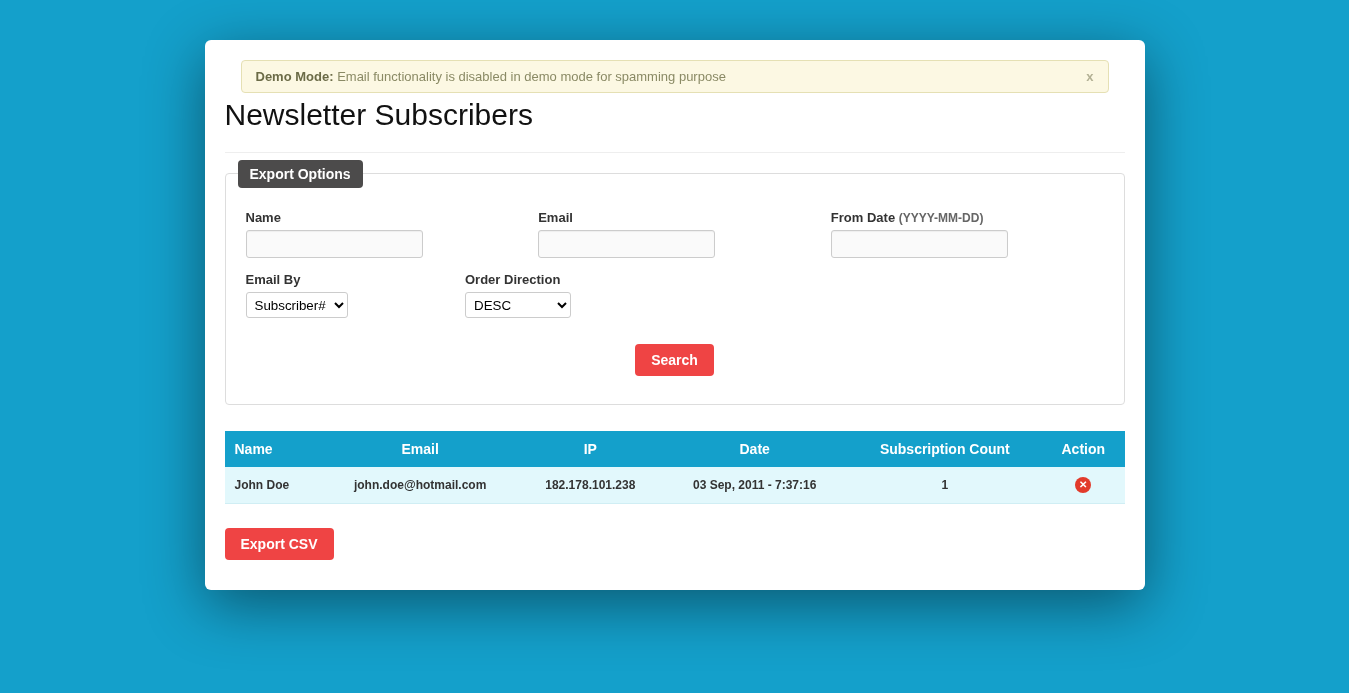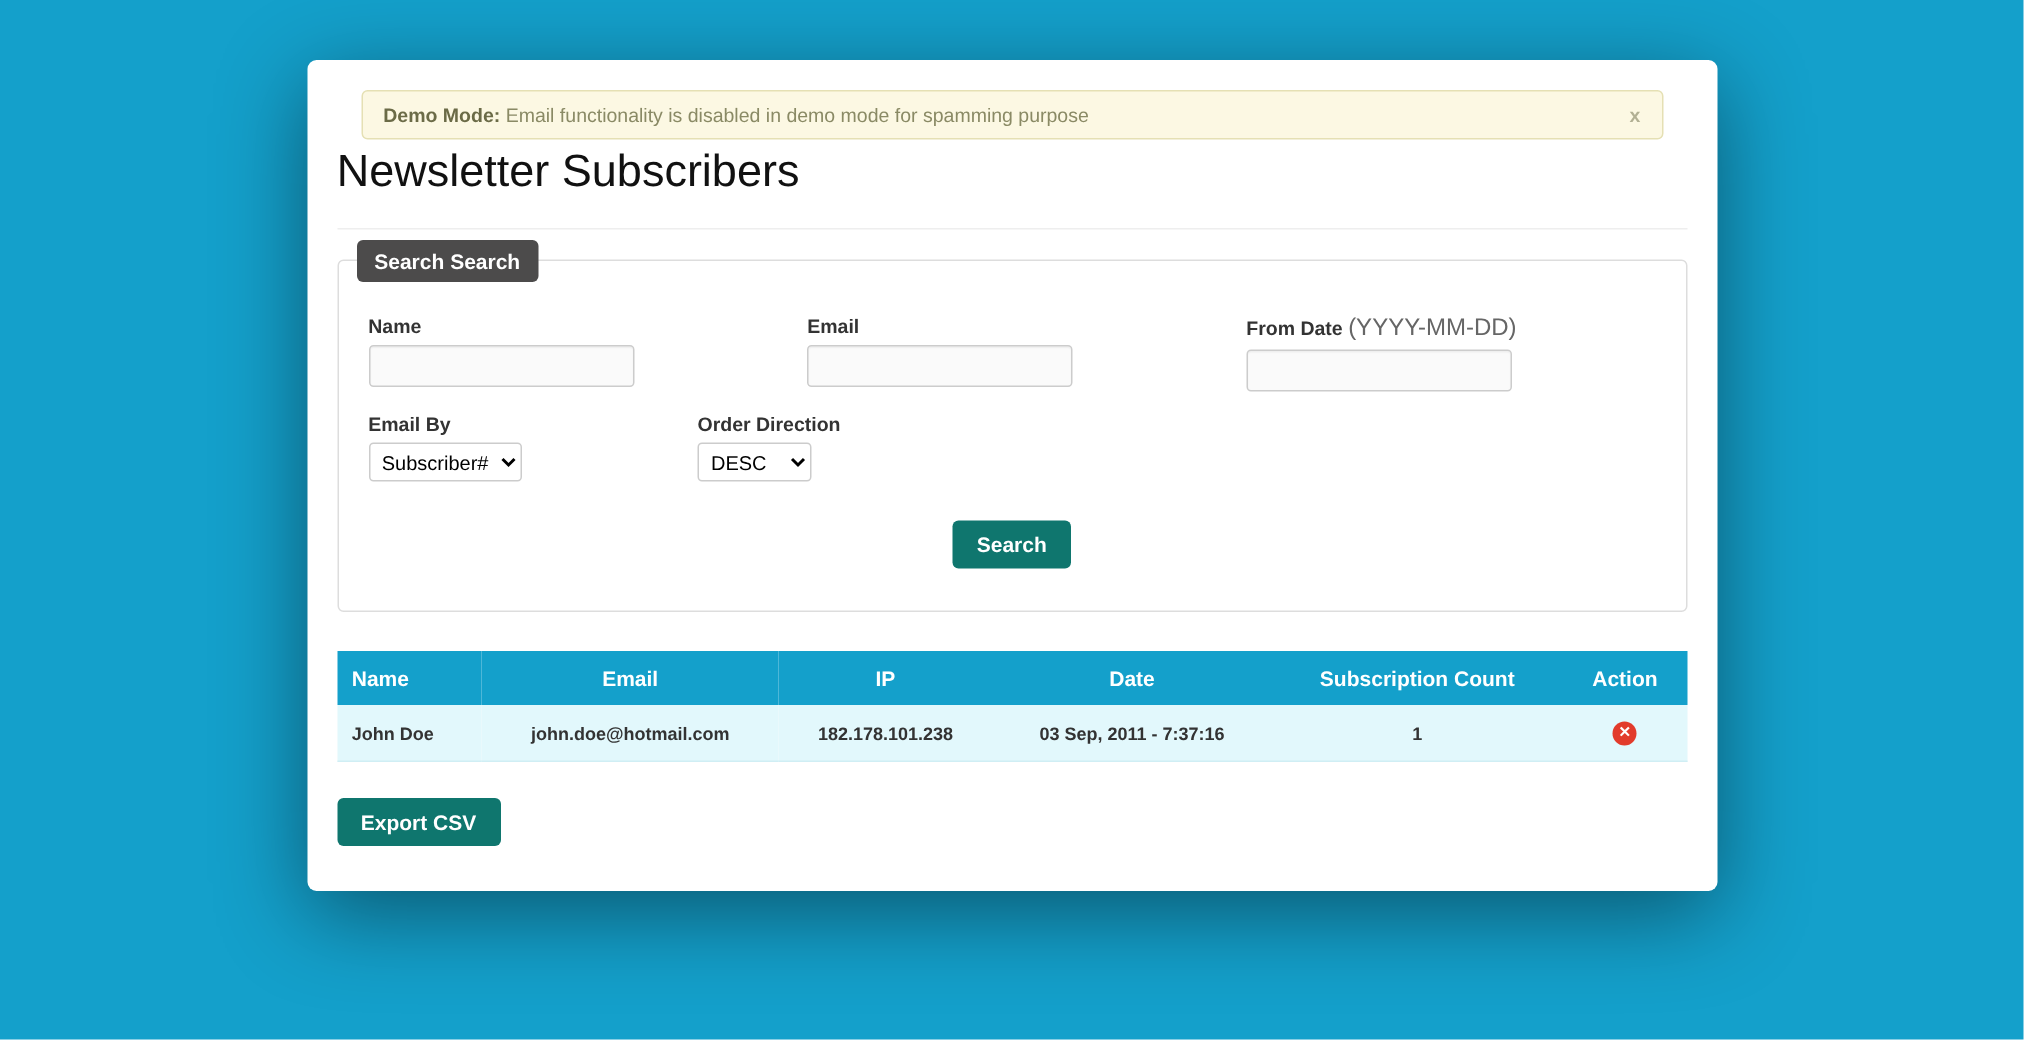--- a/index.html
+++ b/index.html
@@ -83,22 +83,22 @@
 }
 .form-col { flex: 1; min-width: 0; }
 .form-col label {
   display: block;
   font-size: 13px;
   font-weight: bold;
   color: #333;
   margin-bottom: 5px;
 }
 .form-col label .hint {
-  font-weight: normal;
-  font-size: 16px;
+  font-weight: bold;
+  font-size: 12px;
   color: #666;
 }
 .form-col input[type=text] {
   width: 65%;
   height: 28px;
   border: 1px solid #ccc;
   border-radius: 3px;
   padding: 4px 6px;
   background: #fafafa;
   box-shadow: inset 0 1px 1px rgba(0,0,0,.05);
@@ -106,21 +106,21 @@
 .form-col select {
   height: 26px;
   border: 1px solid #ccc;
   border-radius: 3px;
   padding: 2px 4px;
   background: #fff;
 }
 .search-btn-row { text-align: center; margin-top: 26px; }
 .btn {
   display: inline-block;
-  background: #0f766e;
+  background: #ef4444;
   color: #fff;
   border: none;
   border-radius: 4px;
   padding: 8px 16px;
   font-size: 14px;
   font-weight: bold;
   cursor: pointer;
 }
 table.subs {
   width: 100%;
@@ -171,21 +171,21 @@
 
   <div class="alert">
     <strong>Demo Mode:</strong>
     <span> Email functionality is disabled in demo mode for spamming purpose</span>
     <span class="close">x</span>
   </div>
 
   <h1>Newsletter Subscribers</h1>
 
   <div class="fieldset">
-    <div class="legend">Search Search</div>
+    <div class="legend">Export Options</div>
 
     <div class="form-row">
       <div class="form-col">
         <label>Name</label>
         <input type="text" value="" style="">
       </div>
       <div class="form-col">
         <label>Email</label>
         <input type="text" value="" style="">
       </div>
@@ -199,21 +199,21 @@
 
     <div class="form-row">
       <div class="form-col">
         <label>Email By</label>
         <select>
           <option>Subscriber#</option>
         </select>
       </div>
       <div class="form-col">
         <label>Order Direction</label>
-        <select style="width:76px">
+        <select style="width:106px">
           <option>DESC</option>
         </select>
       </div>
       <div class="form-col"></div>
       <div class="form-col"></div>
     </div>
 
     <div class="search-btn-row">
       <button class="btn">Search</button>
     </div>

